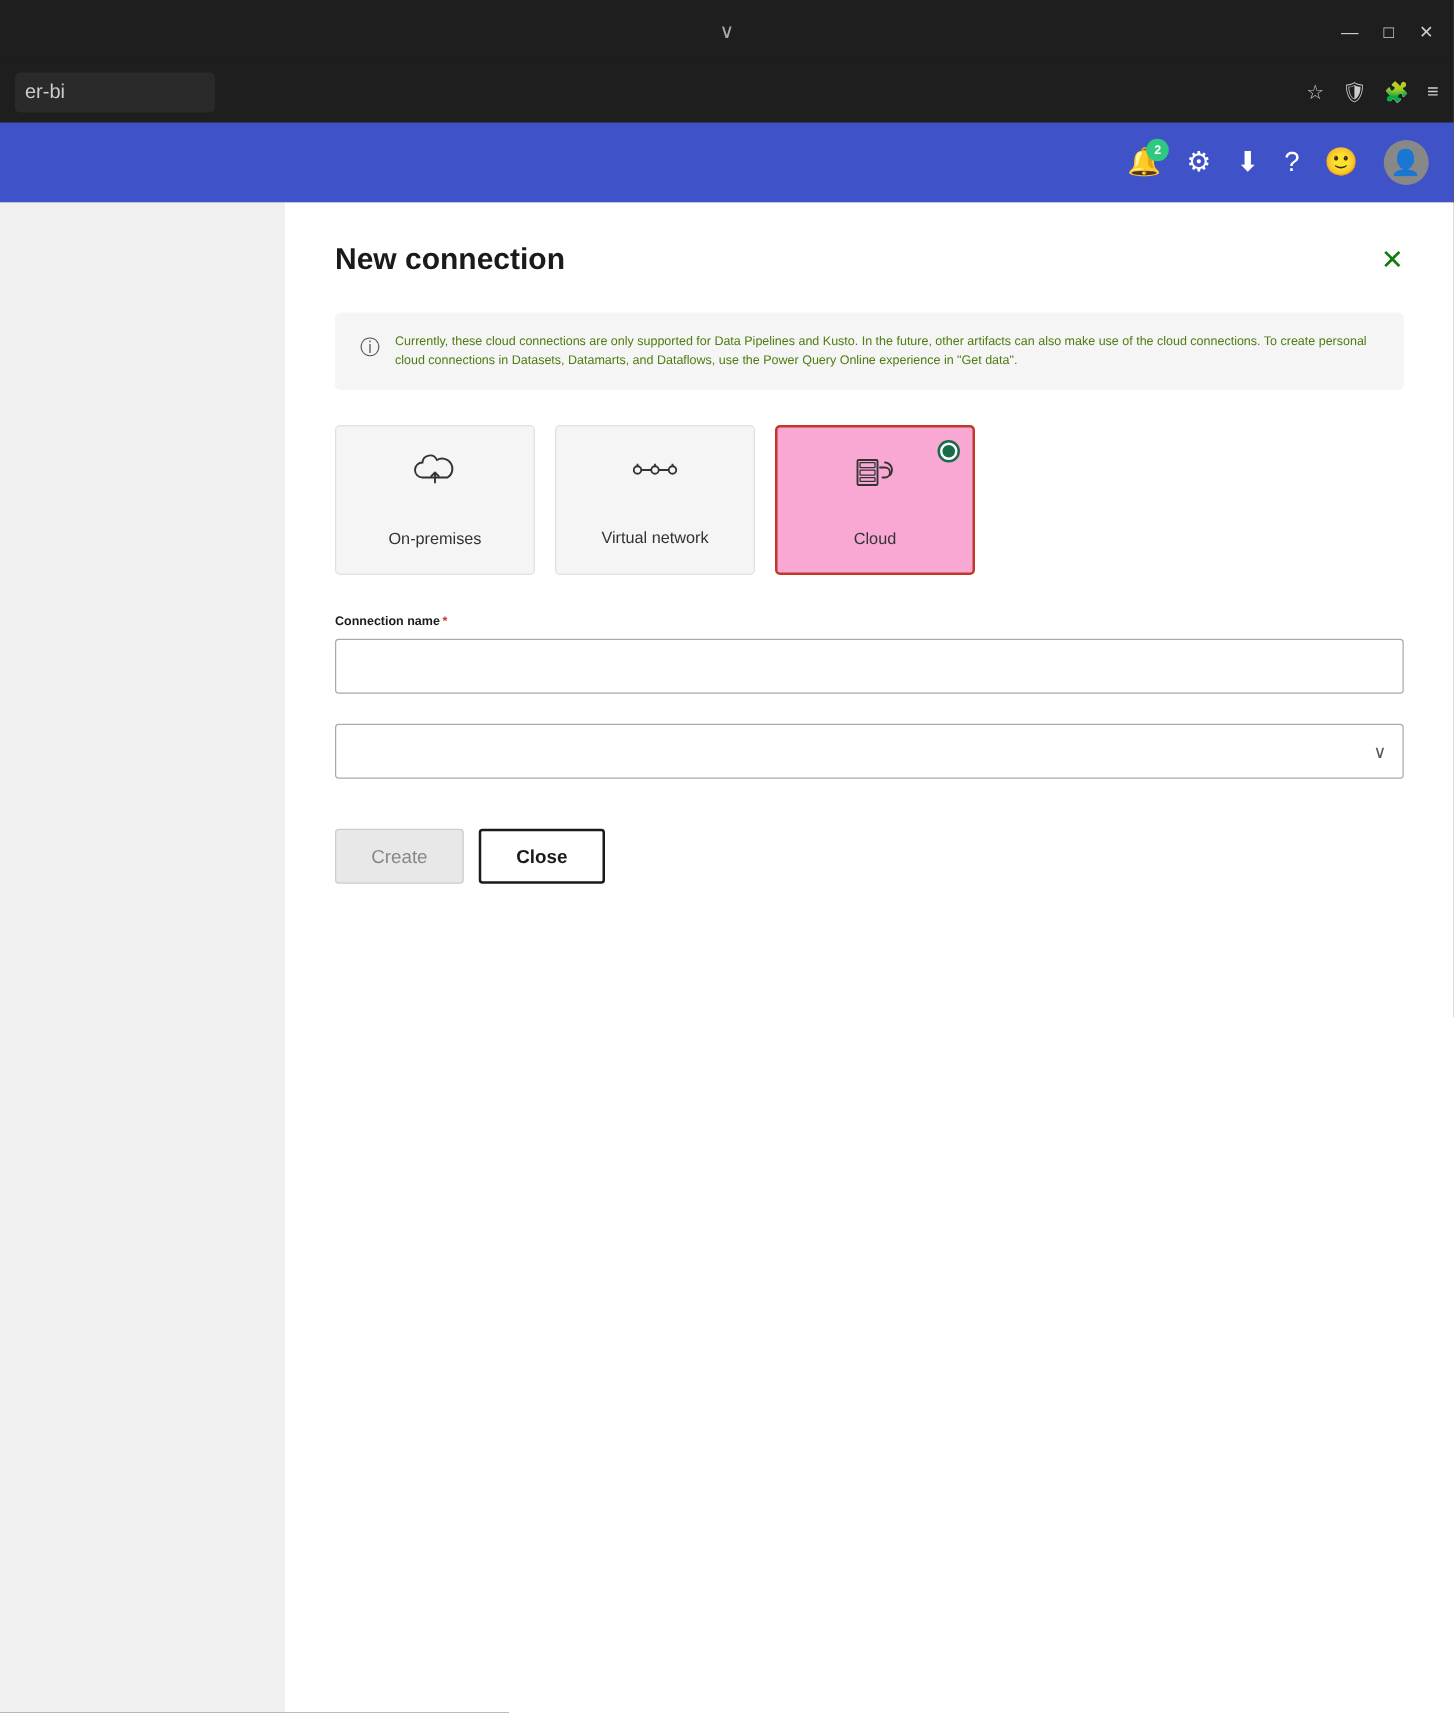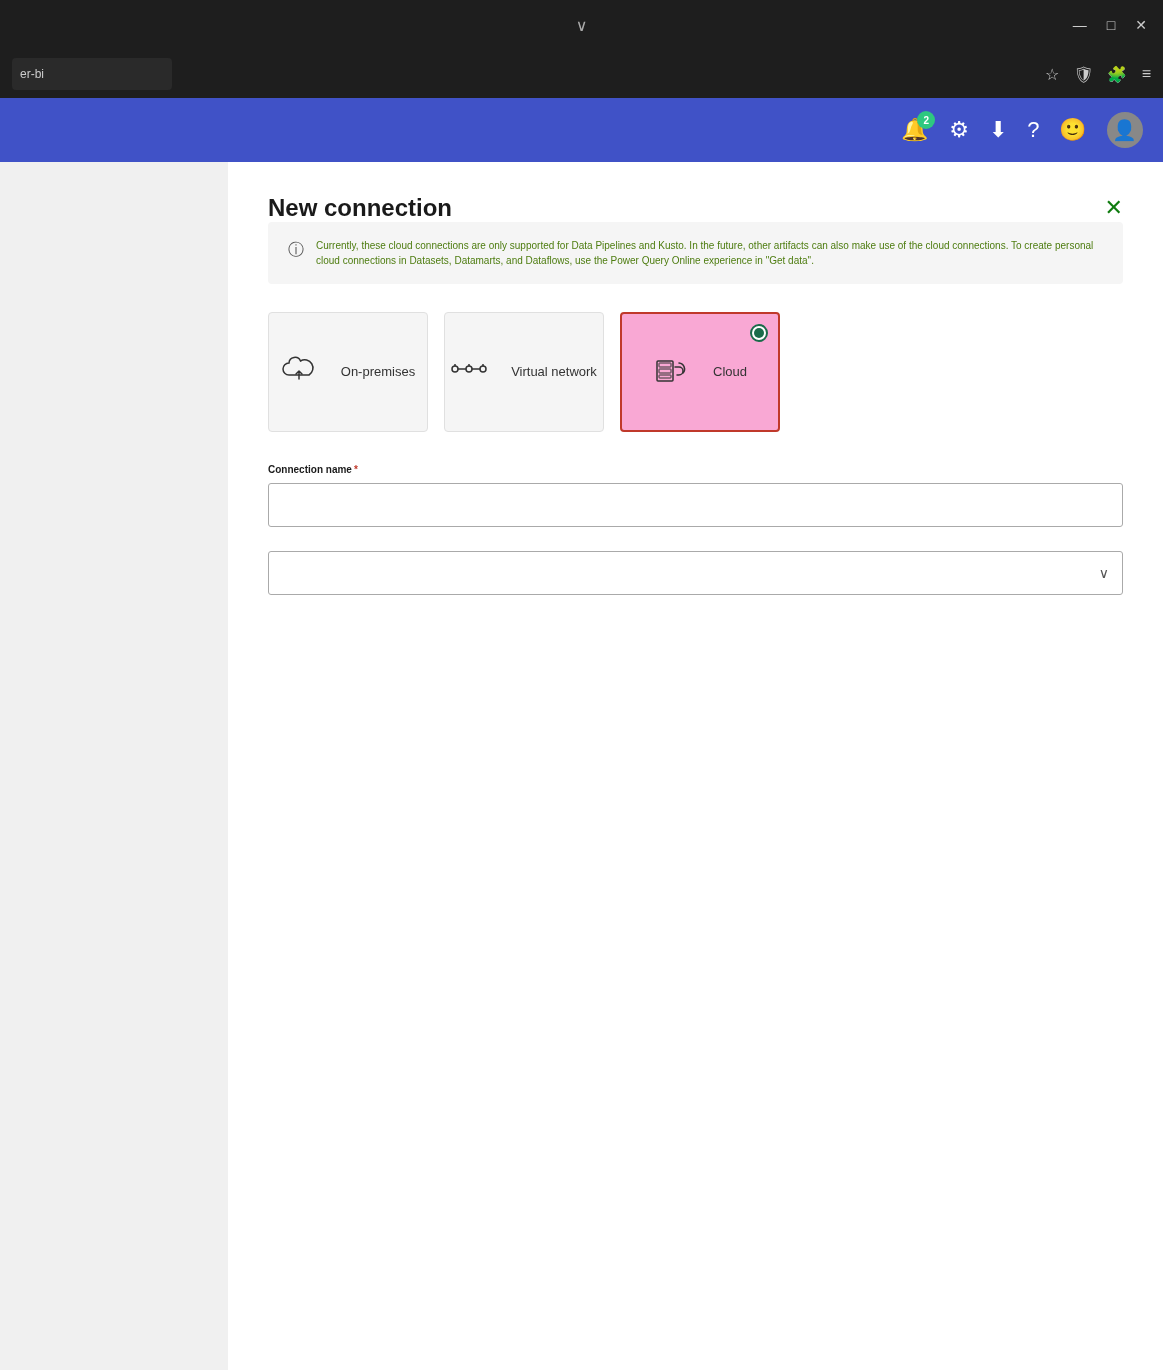--- a/index.html
+++ b/index.html
@@ -52,21 +52,21 @@
     }
     .address-bar {
       background: #2a2a2a;
       border-radius: 4px;
       height: 32px;
       width: 160px;
       display: flex;
       align-items: center;
       padding: 0 8px;
       color: #ccc;
-      font-size: 12px;
+      font-size: 16px;
     }
     .address-bar-right {
       margin-left: auto;
       display: flex;
       align-items: center;
       gap: 14px;
       color: #ccc;
       font-size: 16px;
     }
     .star-icon { color: #ccc; }
@@ -136,20 +136,21 @@
       margin: 0;
       padding: 32px 40px;
       position: relative;
       overflow-y: auto;
     }
 
     .dialog-title-row {
       display: flex;
       align-items: center;
       justify-content: space-between;
+      margin-bottom: 28px;
       text-align: center;
     }
     .dialog-title {
       font-size: 24px;
       font-weight: 600;
       color: #1a1a1a;
     }
     .close-x {
       color: #107c10;
       font-size: 22px;
@@ -184,21 +185,21 @@
       gap: 16px;
       margin-bottom: 32px;
     }
     .conn-card {
       width: 160px;
       height: 120px;
       background: #f5f5f5;
       border: 1.5px solid #e0e0e0;
       border-radius: 4px;
       display: flex;
-      flex-direction: row;
+      flex-direction: column;
       align-items: center;
       justify-content: center;
       gap: 24px;
       cursor: pointer;
       position: relative;
     }
     .conn-card.selected {
       border: 2px solid #c0392b;
       background: #f9a8d4;
     }
@@ -434,15 +435,19 @@
 
     <div>
       <div class="select-wrapper">
         <select>
           <option value=""></option>
         </select>
         <span class="select-chevron">∨</span>
       </div>
     </div>
 
+    <div class="buttons-row">
+      <button class="btn-create">Create</button>
+      <button class="btn-close">Close</button>
+    </div>
 
   </div>
 </div>
 
 </body></html>

